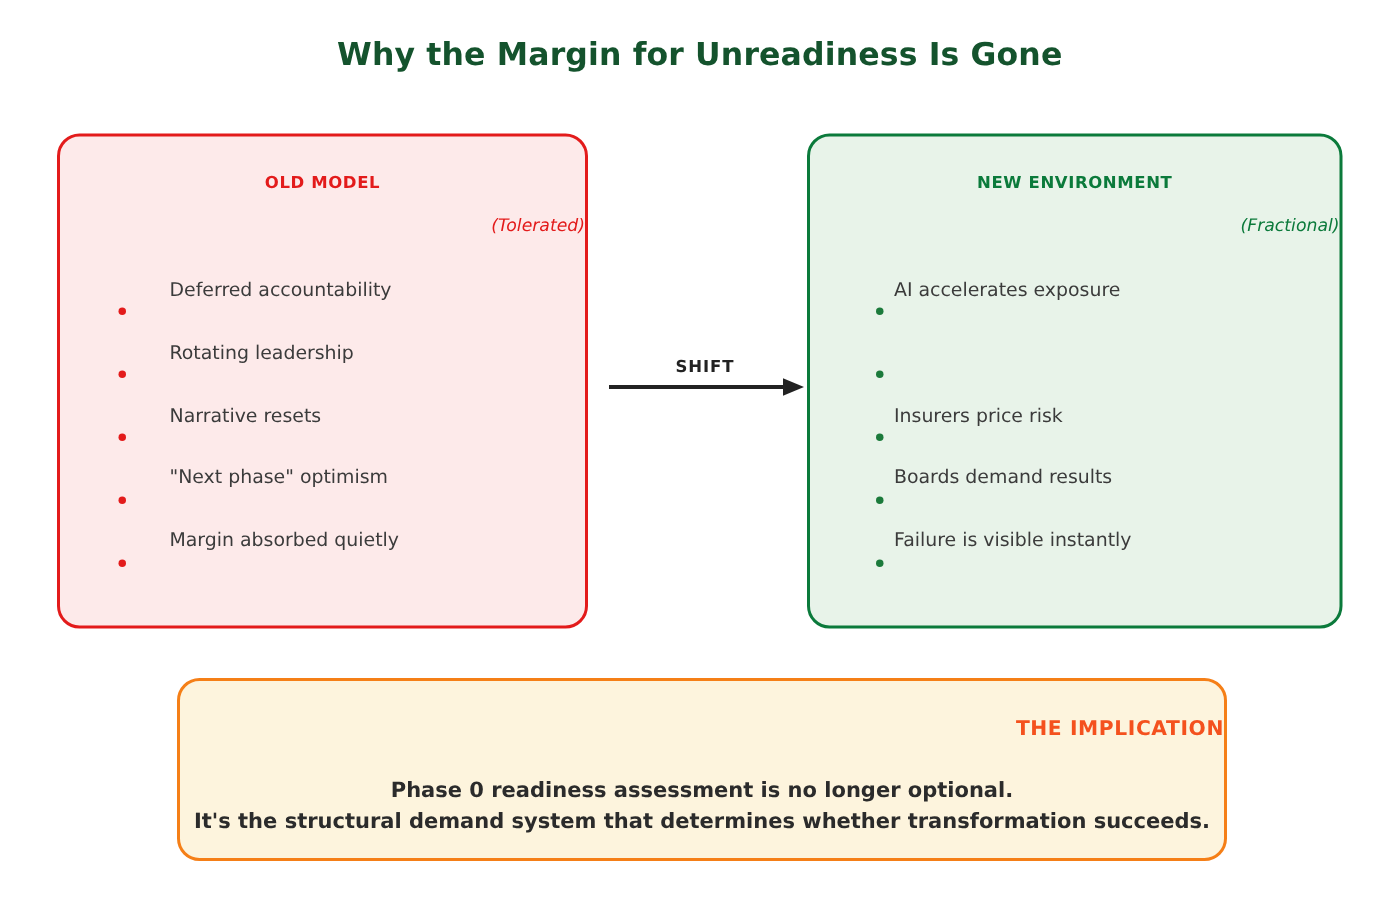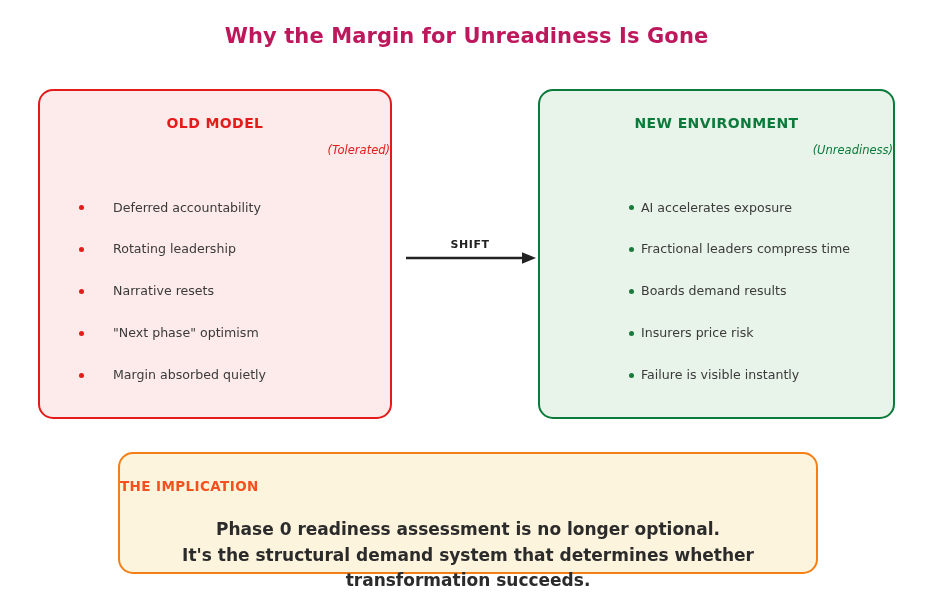--- a/index.html
+++ b/index.html
@@ -19,21 +19,21 @@
 
   
   .page-title {
     position: absolute;
     left: 0;
     top: 24px;
     width: 933px;
     text-align: center;
     font-size: 21px;
     font-weight: bold;
-    color: #be185d;
+    color: #14532d;
     letter-spacing: 0.1px;
   }
 
   
   .panel {
     position: absolute;
     box-sizing: border-box;
     border-radius: 15px;
     border-style: solid;
     border-width: 2.4px;
@@ -65,21 +65,21 @@
     background: #fdf4dd;
     border-color: #f57f17;
   }
 
   
   .panel-heading {
     position: absolute;
     left: 0;
     width: 100%;
     text-align: center;
-    font-size: 14px;
+    font-size: 11px;
     font-weight: bold;
     letter-spacing: 0.4px;
   }
   .panel-old .panel-heading { top: 24px; color: #e31b1b; }
   .panel-new .panel-heading { top: 24px; color: #0b7a3b; }
 
   .panel-subheading {
     position: absolute;
     left: 0;
     width: 100%;
@@ -98,24 +98,23 @@
     width: 100%;
     margin: 0;
     padding: 0;
     list-style: none;
   }
   .bullet-row {
     position: relative;
     height: 41.8px;
     padding-left: 42px;
     display: flex;
-    align-items: center;
   }
   .panel-old .bullet-row { padding-left: 42px; }
-  .panel-new .bullet-row { padding-left: 25px; margin-left: 45px; }
+  .panel-new .bullet-row { padding-left: 25px; }
 
   .bullet-dot {
     position: absolute;
     left: 42px;
     top: 50%;
     margin-top: -2.5px;
     width: 5px;
     height: 5px;
     border-radius: 50%;
   }
@@ -129,33 +128,33 @@
   }
   .panel-old .bullet-text { margin-left: 31px; }
   .panel-new .bullet-text { margin-left: 31px; }
 
   
   .implication-heading {
     position: absolute;
     left: 0;
     top: 24px;
     width: 100%;
-    text-align: left;
+    text-align: right;
     font-size: 13.5px;
     font-weight: bold;
     letter-spacing: 0.4px;
     color: #f4511e;
   }
   .implication-body {
     position: absolute;
     left: 0;
     top: 63px;
     width: 100%;
     text-align: center;
-    font-size: 17px;
+    font-size: 14px;
     font-weight: bold;
     line-height: 1.5;
     color: #2b2b2b;
   }
 
   
   .shift-label {
     position: absolute;
     left: 406px;
     top: 216px;
@@ -210,38 +209,37 @@
 
 <div class="shift-label">SHIFT</div>
 
 <svg class="shift-arrow" viewBox="0 0 134 24">
   <line x1="2" y1="12" x2="120" y2="12" stroke="#222222" stroke-width="2.6"></line>
   <polygon points="118,6.2 132,12 118,17.8" fill="#222222"></polygon>
 </svg>
 
 <div class="panel panel-new">
   <div class="panel-heading">NEW ENVIRONMENT</div>
-  <div class="panel-subheading">(Unreadiness)</div>
+  <div class="panel-subheading">(Fractional)</div>
 
   <ul class="bullet-list">
     <li class="bullet-row">
       <span class="bullet-dot"></span>
       <span class="bullet-text">AI accelerates exposure</span>
     </li>
     <li class="bullet-row">
       <span class="bullet-dot"></span>
-      <span class="bullet-text">Fractional leaders compress time</span>
+    </li>
+    <li class="bullet-row">
+      <span class="bullet-dot"></span>
+      <span class="bullet-text">Insurers price risk</span>
     </li>
     <li class="bullet-row">
       <span class="bullet-dot"></span>
       <span class="bullet-text">Boards demand results</span>
-    </li>
-    <li class="bullet-row">
-      <span class="bullet-dot"></span>
-      <span class="bullet-text">Insurers price risk</span>
     </li>
     <li class="bullet-row">
       <span class="bullet-dot"></span>
       <span class="bullet-text">Failure is visible instantly</span>
     </li>
   </ul>
 </div>
 
 <div class="panel panel-implication">
   <div class="implication-heading">THE IMPLICATION</div>

